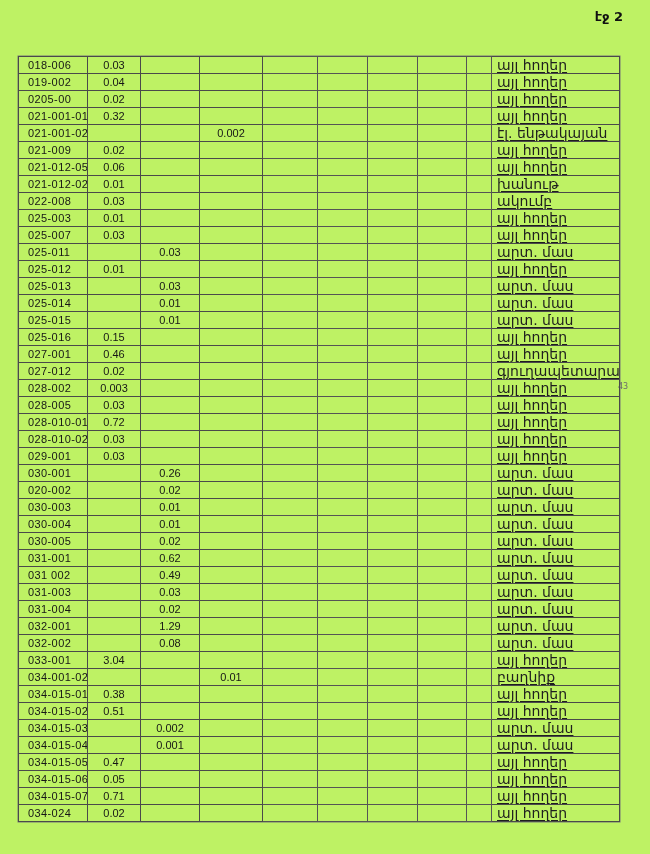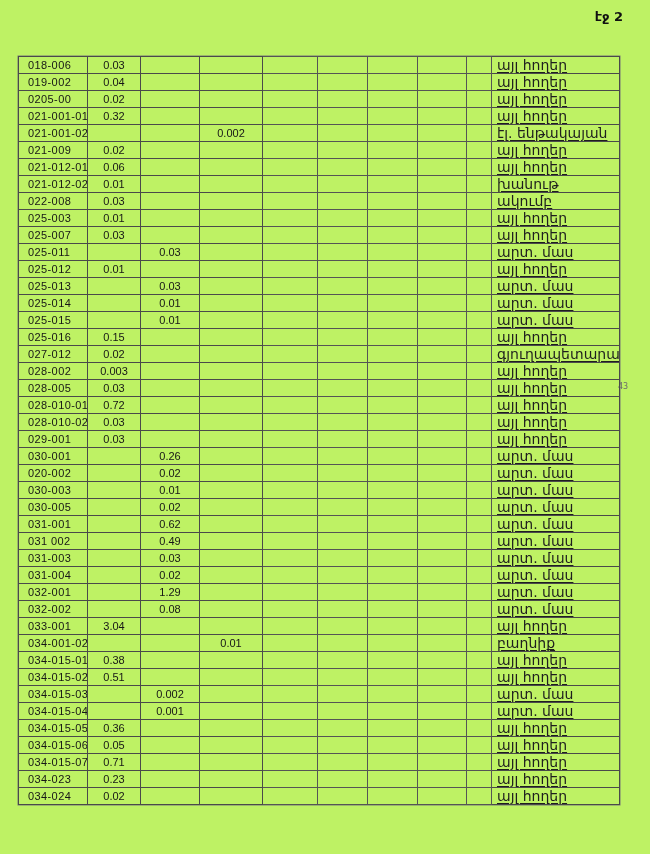--- a/index.html
+++ b/index.html
@@ -159,21 +159,21 @@
       <td class="num"></td>
       <td class="num"></td>
       <td class="blank"></td>
       <td class="blank"></td>
       <td class="blank"></td>
       <td class="blank"></td>
       <td class="blank"></td>
       <td class="label-cell"><span>այլ հողեր</span></td>
     </tr>
         <tr>
-      <td class="code">021-012-01</td>
+      <td class="code">021-012-05</td>
       <td class="num">0.06</td>
       <td class="num"></td>
       <td class="num"></td>
       <td class="blank"></td>
       <td class="blank"></td>
       <td class="blank"></td>
       <td class="blank"></td>
       <td class="blank"></td>
       <td class="label-cell"><span>այլ հողեր</span></td>
     </tr>
@@ -291,20 +291,32 @@
       <td class="num"></td>
       <td class="num"></td>
       <td class="blank"></td>
       <td class="blank"></td>
       <td class="blank"></td>
       <td class="blank"></td>
       <td class="blank"></td>
       <td class="label-cell"><span>այլ հողեր</span></td>
     </tr>
         <tr>
+      <td class="code">027-001</td>
+      <td class="num">0.46</td>
+      <td class="num"></td>
+      <td class="num"></td>
+      <td class="blank"></td>
+      <td class="blank"></td>
+      <td class="blank"></td>
+      <td class="blank"></td>
+      <td class="blank"></td>
+      <td class="label-cell"><span>այլ հողեր</span></td>
+    </tr>
+        <tr>
       <td class="code">027-012</td>
       <td class="num">0.02</td>
       <td class="num"></td>
       <td class="num"></td>
       <td class="blank"></td>
       <td class="blank"></td>
       <td class="blank"></td>
       <td class="blank"></td>
       <td class="blank"></td>
       <td class="label-cell"><span>գյուղապետարան</span></td>
@@ -399,20 +411,32 @@
       <td class="num">0.01</td>
       <td class="num"></td>
       <td class="blank"></td>
       <td class="blank"></td>
       <td class="blank"></td>
       <td class="blank"></td>
       <td class="blank"></td>
       <td class="label-cell"><span>արտ. մաս</span></td>
     </tr>
         <tr>
+      <td class="code">030-004</td>
+      <td class="num"></td>
+      <td class="num">0.01</td>
+      <td class="num"></td>
+      <td class="blank"></td>
+      <td class="blank"></td>
+      <td class="blank"></td>
+      <td class="blank"></td>
+      <td class="blank"></td>
+      <td class="label-cell"><span>արտ. մաս</span></td>
+    </tr>
+        <tr>
       <td class="code">030-005</td>
       <td class="num"></td>
       <td class="num">0.02</td>
       <td class="num"></td>
       <td class="blank"></td>
       <td class="blank"></td>
       <td class="blank"></td>
       <td class="blank"></td>
       <td class="blank"></td>
       <td class="label-cell"><span>արտ. մաս</span></td>
@@ -556,21 +580,21 @@
       <td class="num"></td>
       <td class="blank"></td>
       <td class="blank"></td>
       <td class="blank"></td>
       <td class="blank"></td>
       <td class="blank"></td>
       <td class="label-cell"><span>արտ. մաս</span></td>
     </tr>
         <tr>
       <td class="code">034-015-05</td>
-      <td class="num">0.36</td>
+      <td class="num">0.47</td>
       <td class="num"></td>
       <td class="num"></td>
       <td class="blank"></td>
       <td class="blank"></td>
       <td class="blank"></td>
       <td class="blank"></td>
       <td class="blank"></td>
       <td class="label-cell"><span>այլ հողեր</span></td>
     </tr>
         <tr>
@@ -581,32 +605,20 @@
       <td class="blank"></td>
       <td class="blank"></td>
       <td class="blank"></td>
       <td class="blank"></td>
       <td class="blank"></td>
       <td class="label-cell"><span>այլ հողեր</span></td>
     </tr>
         <tr>
       <td class="code">034-015-07</td>
       <td class="num">0.71</td>
-      <td class="num"></td>
-      <td class="num"></td>
-      <td class="blank"></td>
-      <td class="blank"></td>
-      <td class="blank"></td>
-      <td class="blank"></td>
-      <td class="blank"></td>
-      <td class="label-cell"><span>այլ հողեր</span></td>
-    </tr>
-        <tr>
-      <td class="code">034-023</td>
-      <td class="num">0.23</td>
       <td class="num"></td>
       <td class="num"></td>
       <td class="blank"></td>
       <td class="blank"></td>
       <td class="blank"></td>
       <td class="blank"></td>
       <td class="blank"></td>
       <td class="label-cell"><span>այլ հողեր</span></td>
     </tr>
         <tr>

